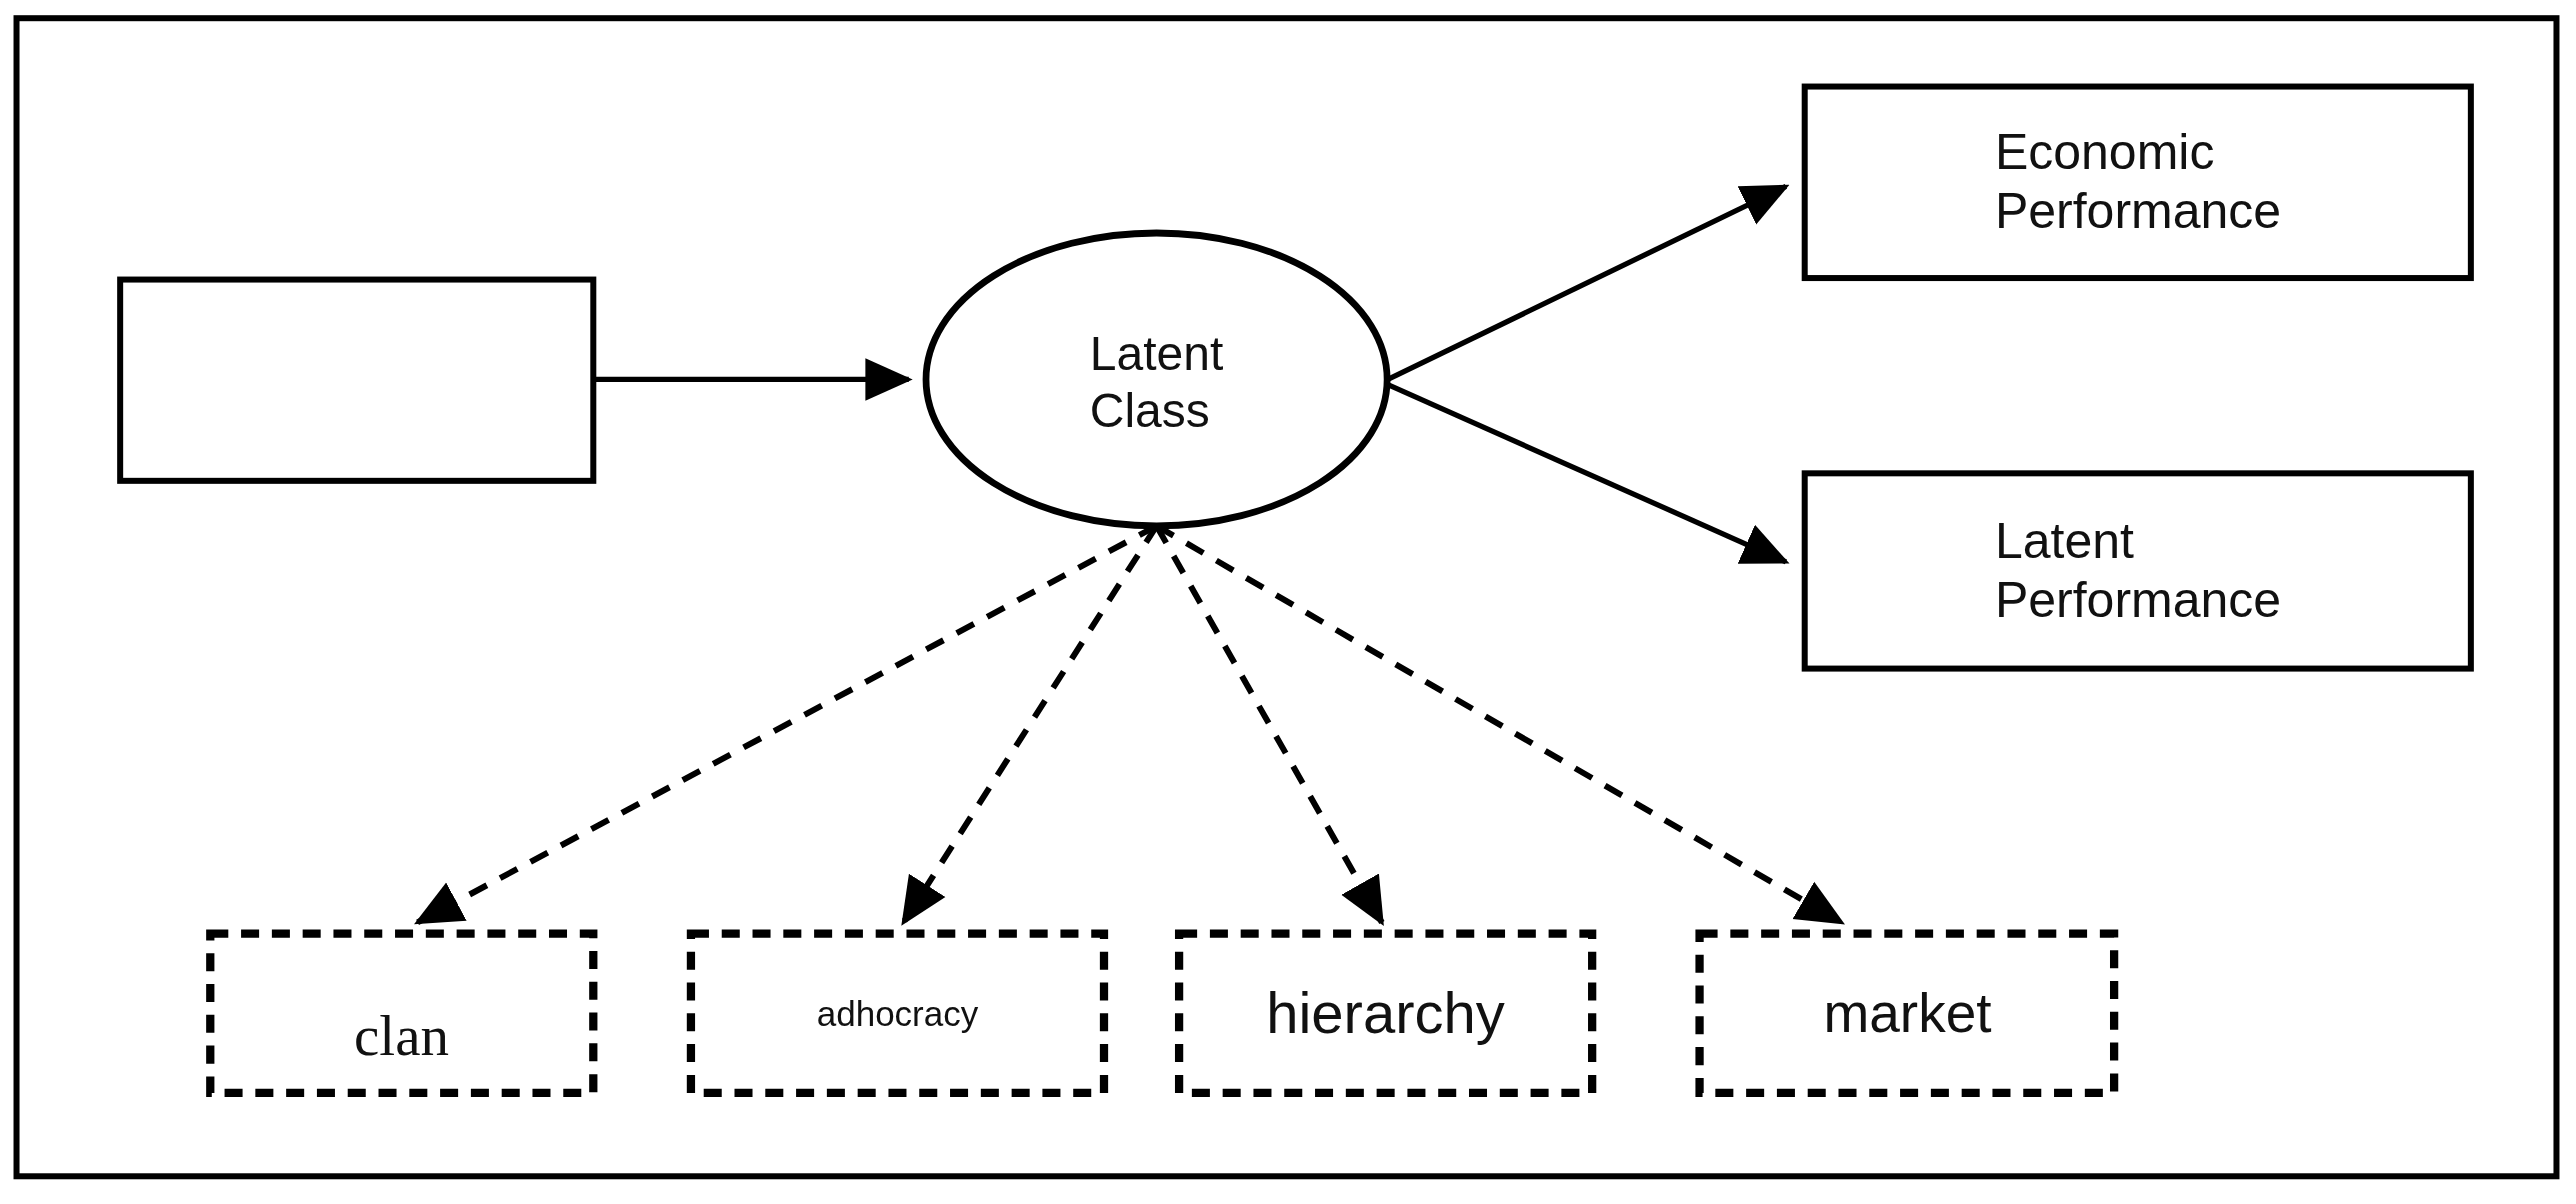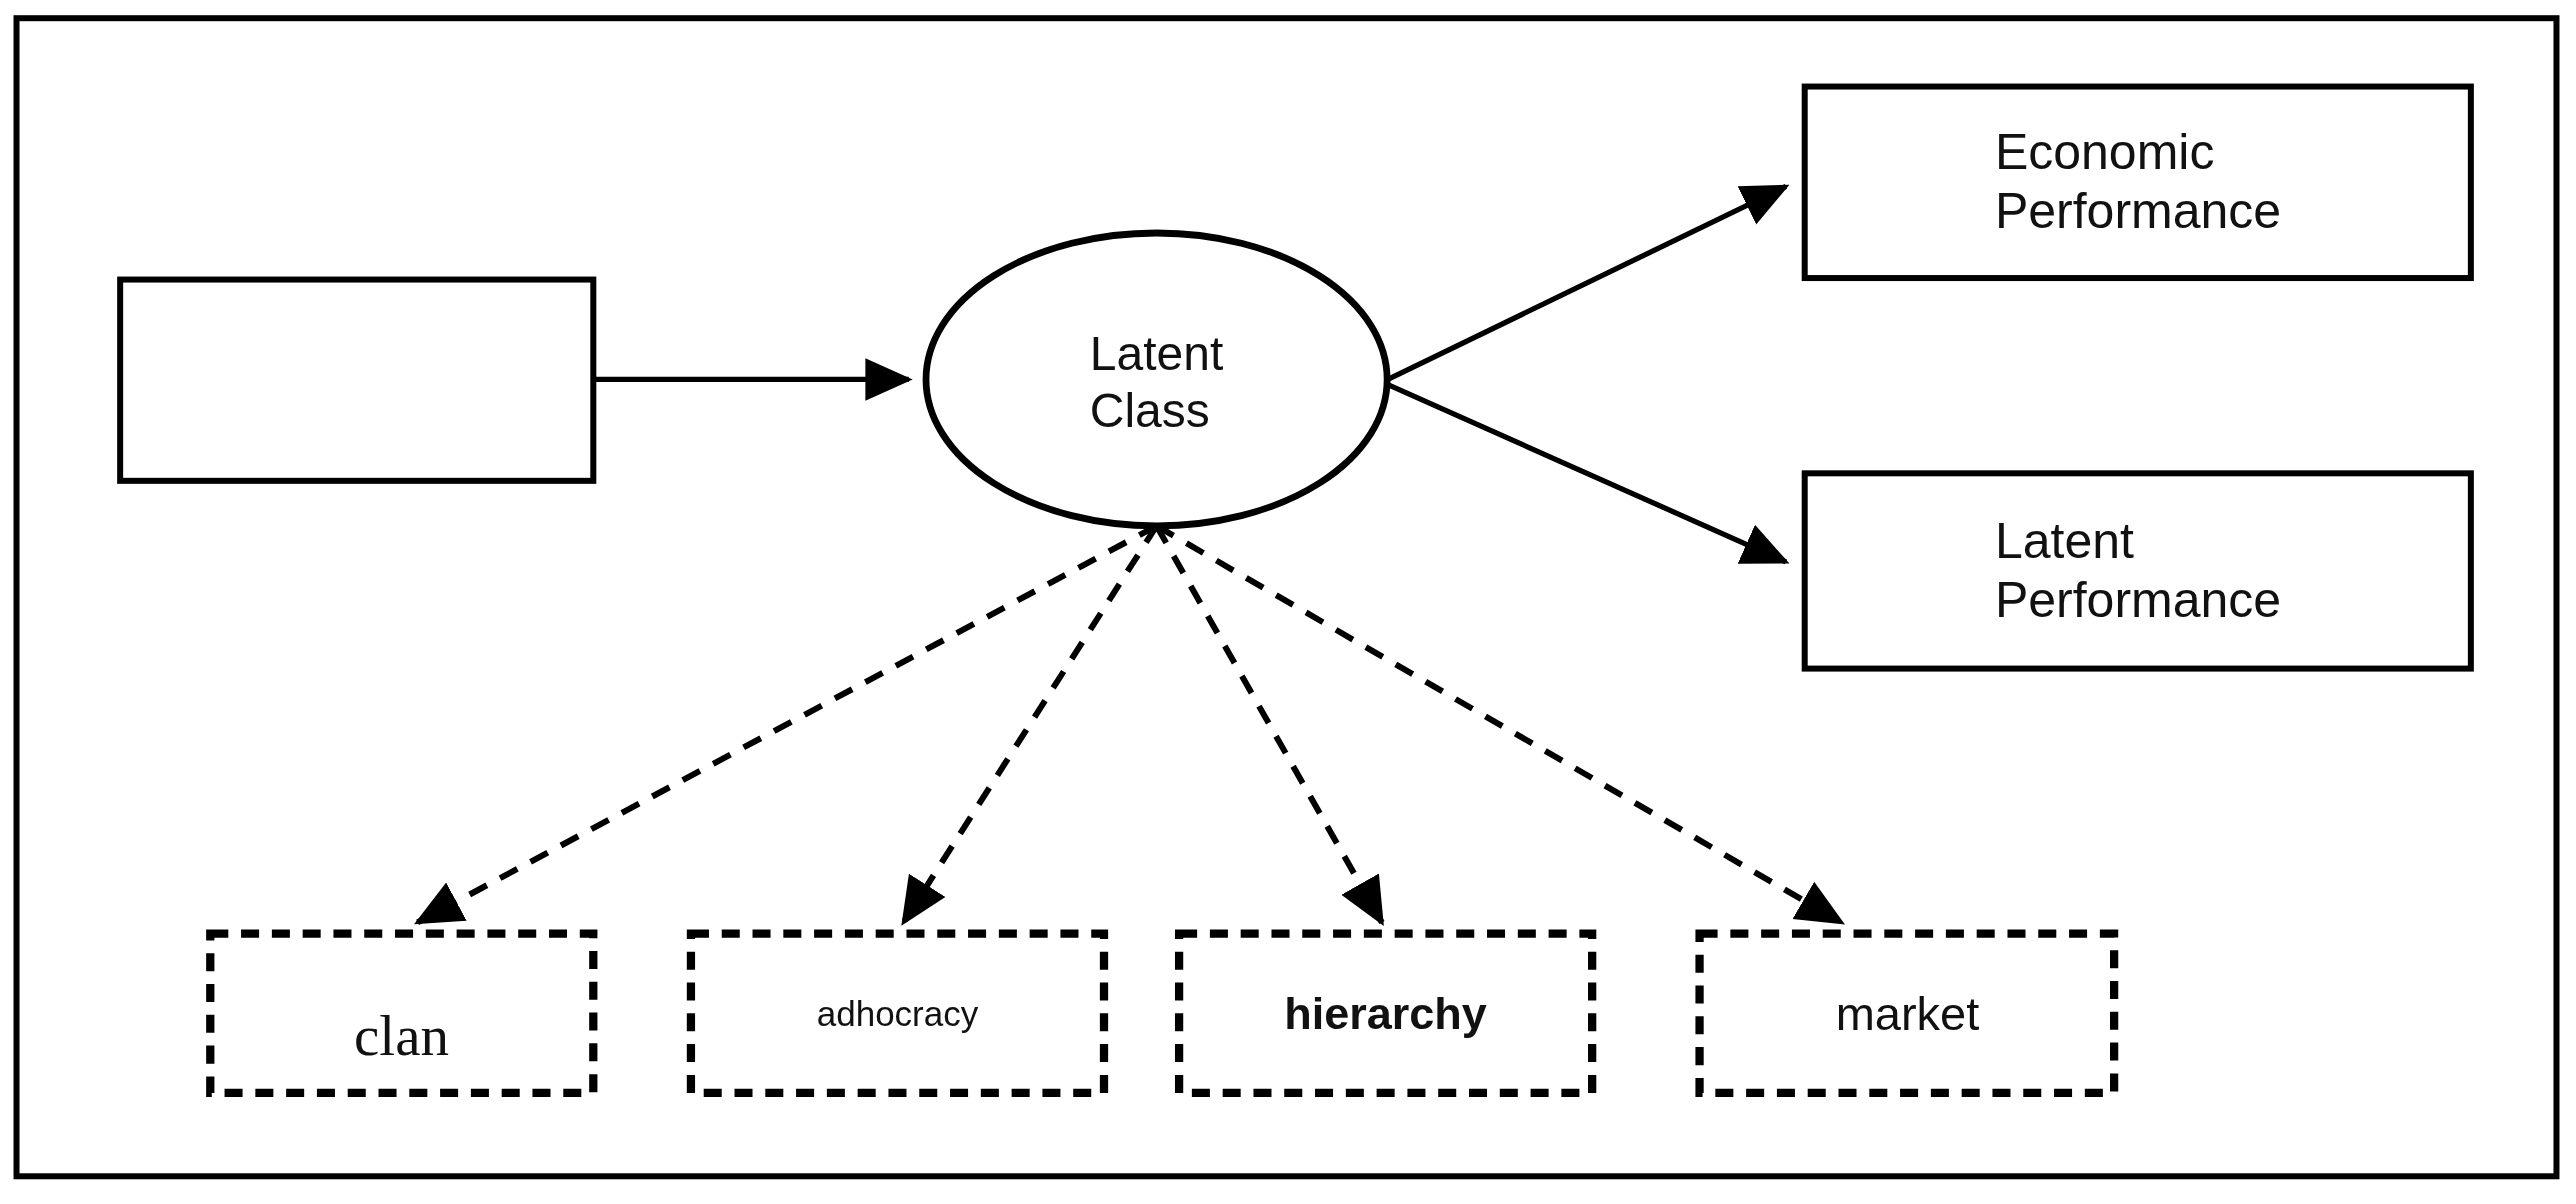--- a/index.html
+++ b/index.html
@@ -34,22 +34,22 @@
     line-height: 1.18;
     pointer-events: none;
     white-space: pre-line;
   }
   .lbl-network   { left: 120px;  top: 279px;  width: 473px; height: 201px; font-size: 51px; }
   .lbl-latent    { left: 931px; top: 240px;  width: 451px; height: 285px; font-size: 48px; }
   .lbl-economic  { left: 1805px; top: 86px;  width: 666px; height: 192px; font-size: 50px; }
   .lbl-social    { left: 1805px; top: 473px;  width: 666px; height: 195px; font-size: 50px; }
   .lbl-clan      { left: 210px;  top: 956px; width: 383px; height: 159px; font-size: 57px; font-family: Liberation Serif, serif; }
   .lbl-adhocracy { left: 691px;  top: 934px; width: 413px; height: 159px; font-size: 35px; }
-  .lbl-hierarchy { left: 1179px; top: 934px; width: 413px; height: 159px; font-size: 45px; font-weight: bold; }
-  .lbl-market    { left: 1700px; top: 934px; width: 415px; height: 159px; font-size: 47px; }
+  .lbl-hierarchy { left: 1179px; top: 934px; width: 413px; height: 159px; font-size: 58px; }
+  .lbl-market    { left: 1700px; top: 934px; width: 415px; height: 159px; font-size: 55px; }
 </style>
 </head>
 <body>
 
 <div id="stage">
 
   <svg id="diagram-svg" viewBox="0 0 3430 1604">
     <defs>
       <marker id="arrow-solid" viewBox="0 0 12 12" refX="11" refY="6" markerWidth="9" markerHeight="9" orient="auto-start-reverse">
         <path d="M 0 0.6 L 12 6 L 0 11.4 z" fill="#000000"></path>

